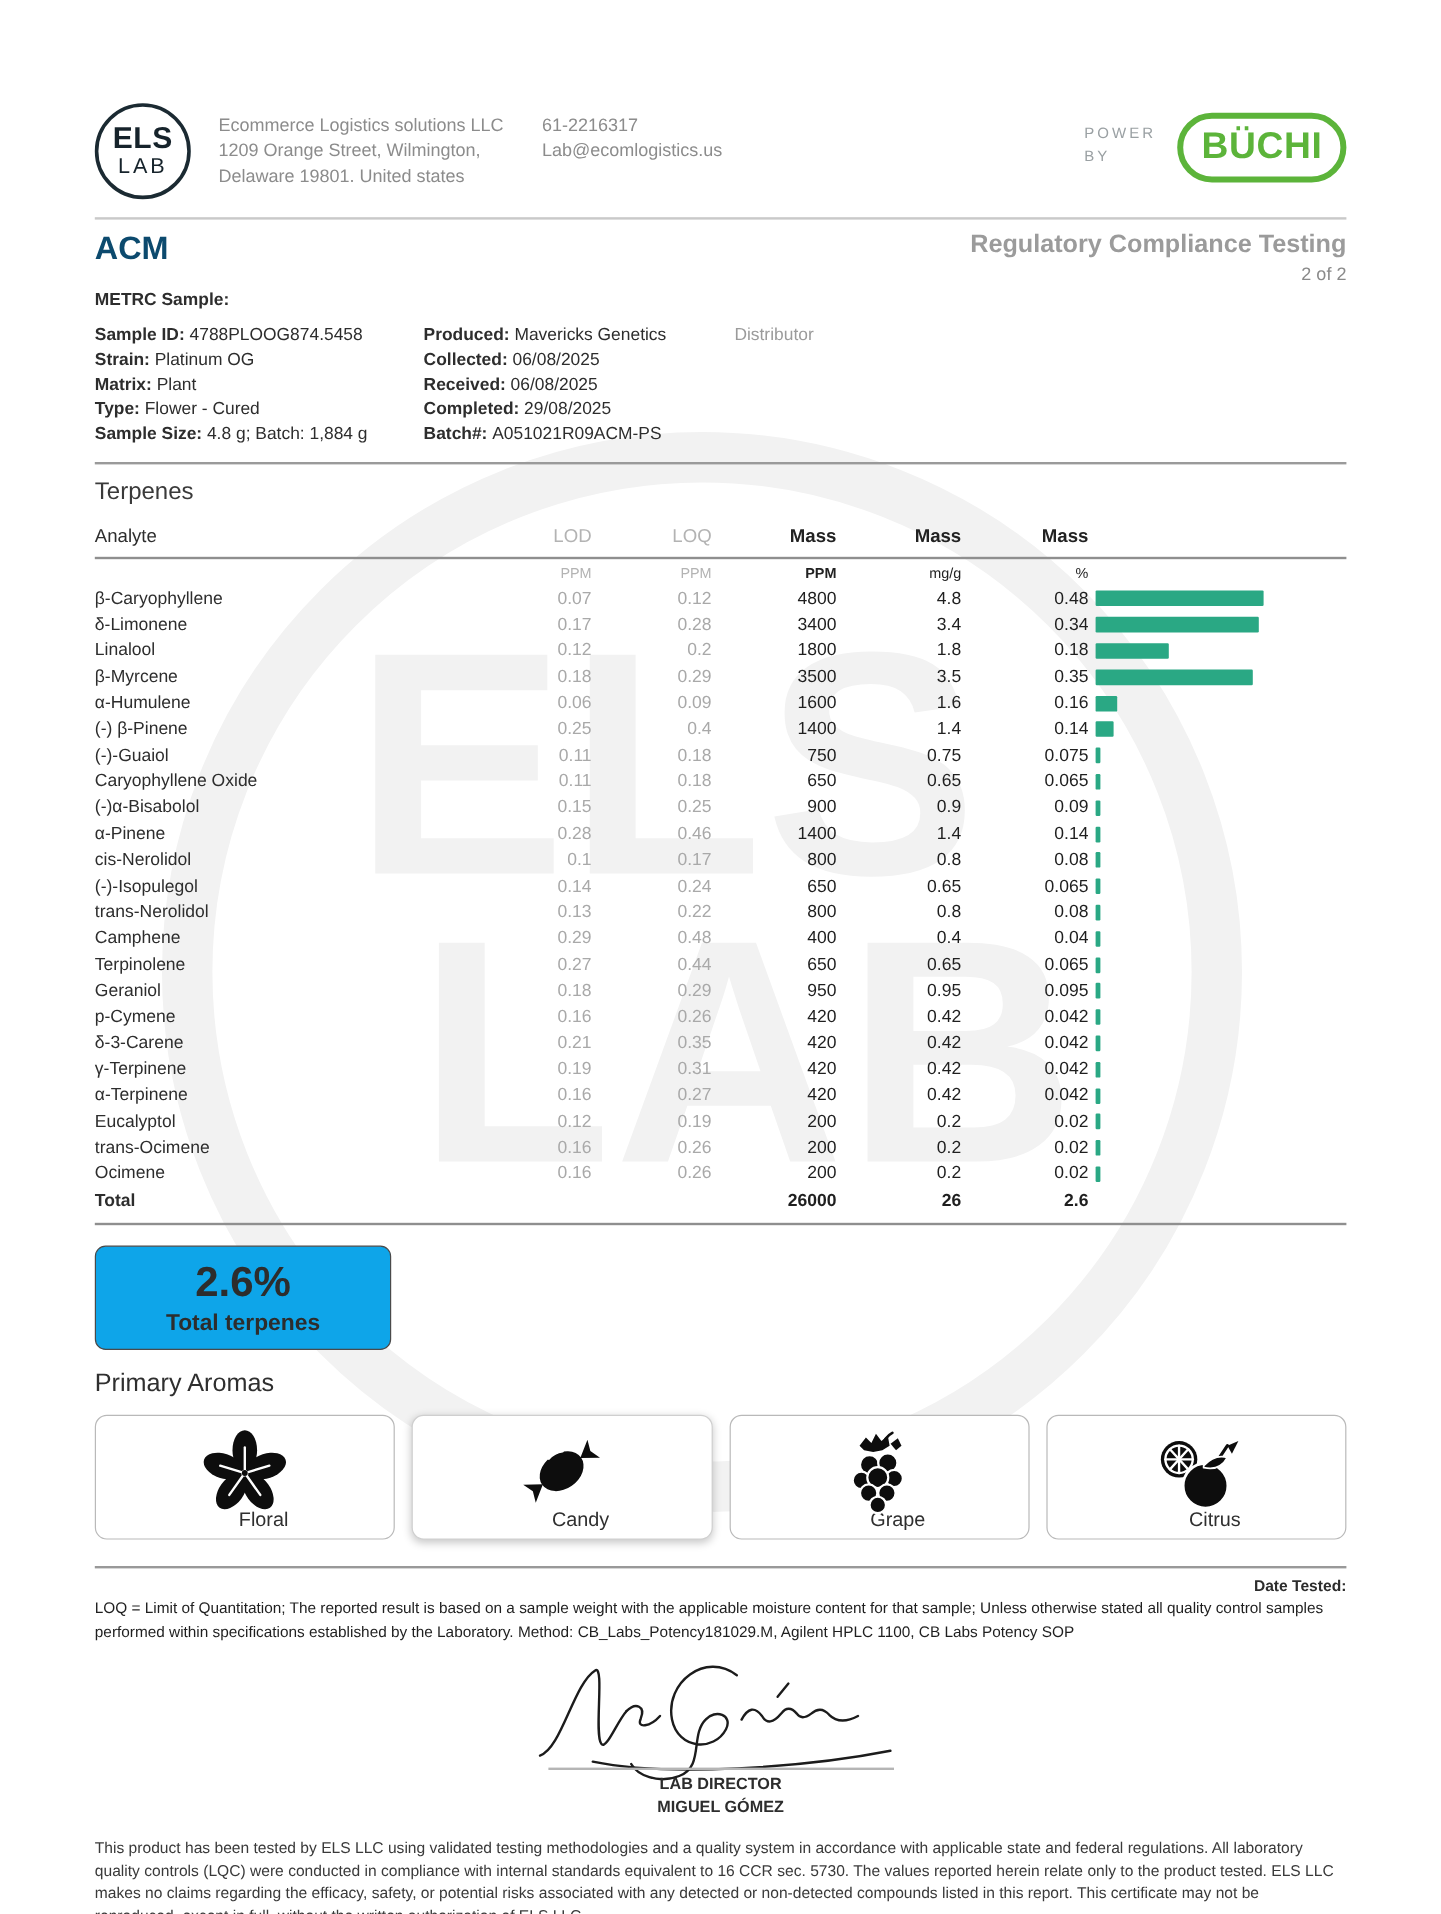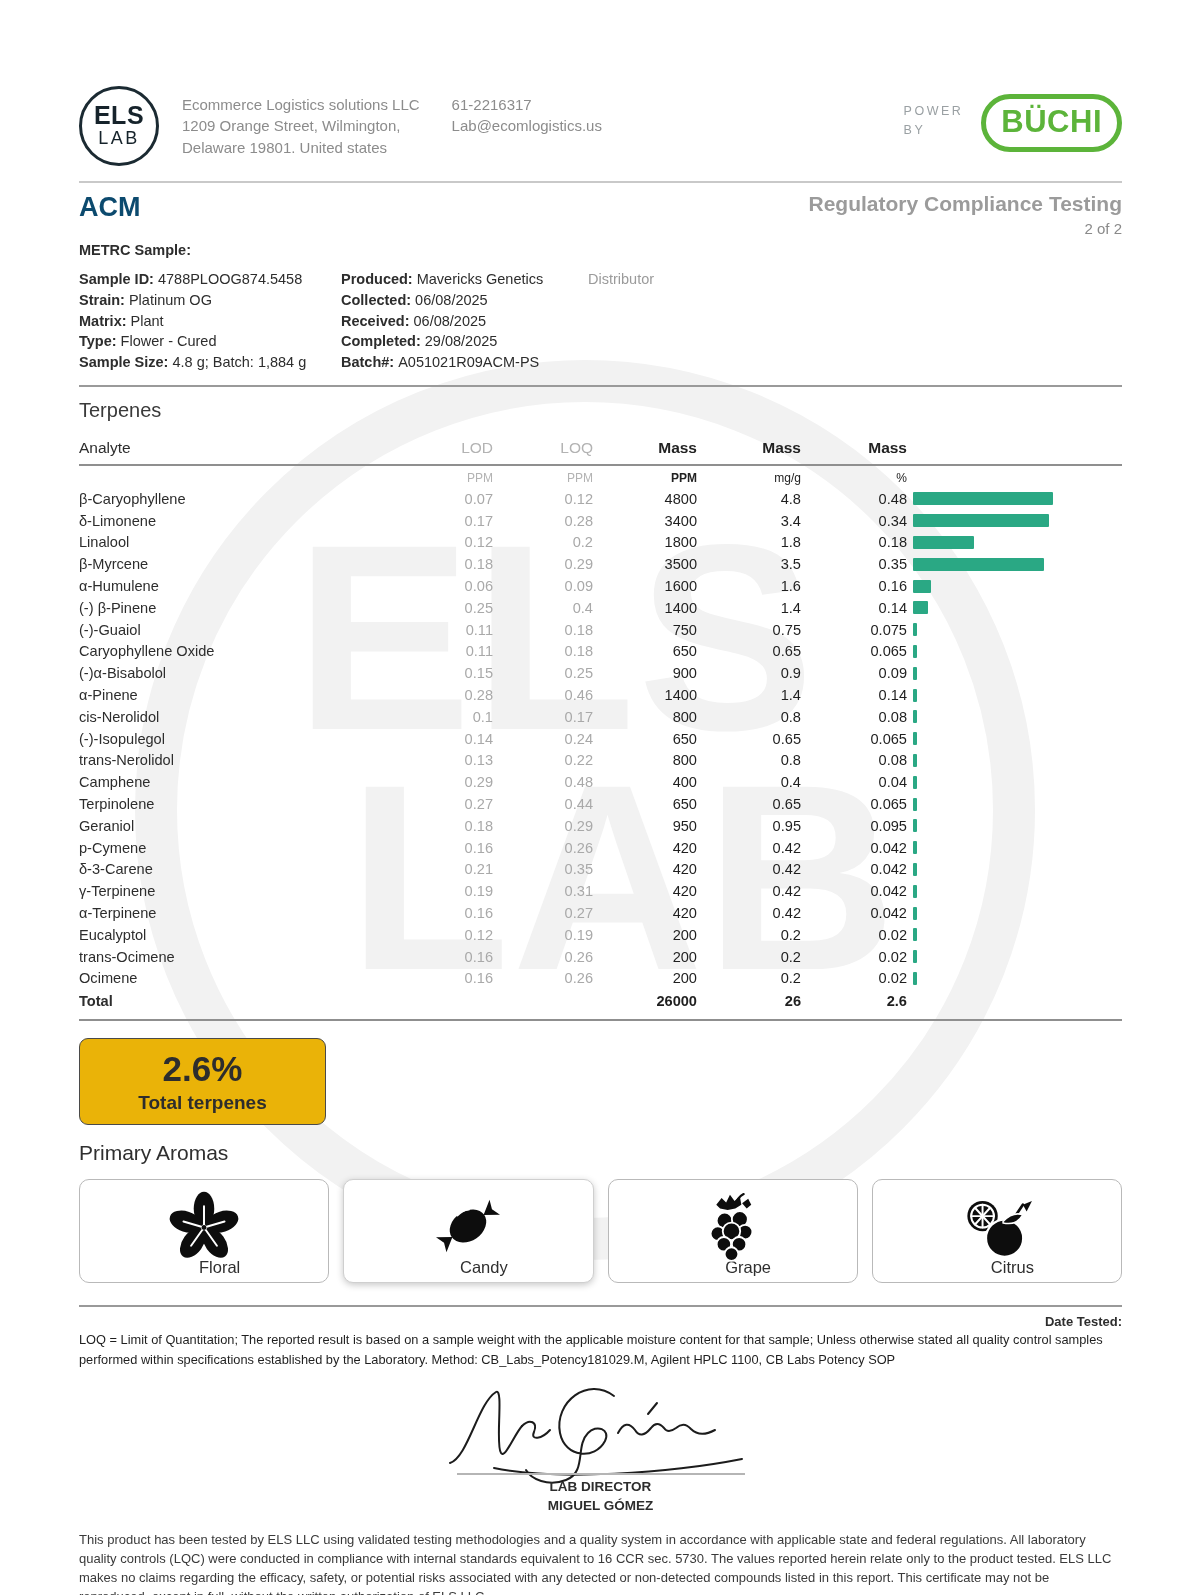--- a/index.html
+++ b/index.html
@@ -35,21 +35,21 @@
 
   .rule { border:0; border-top:2px solid #c9c9c9; margin-top:15px; }
   .rule-dark { border:0; border-top:2px solid #9a9a9a; }
 
   
   .title-row { display:flex; justify-content:space-between; margin-top:9px; }
   .client { font-size:27px; font-weight:600; color:#0c4a6e; }
   .rct { font-size:21px; color:#9b9b9b; text-align:right;font-weight:bold; }
   .page-ind { font-size:15px; color:#8a8a8a; text-align:right; margin-top:4px; }
   .metrc { font-size:14.5px; font-weight:700; margin-top:5px; }
-  .info-grid { display:grid; grid-template-columns:262px 247px 1fr; margin-top:11px; }
+  .info-grid { display:grid; grid-template-columns:262px 247px 1fr; margin-top:11px;gap:12px; }
   .info-col div { font-size:14.5px; line-height:20.8px; }
   .lbl { font-weight:700; margin-right:4px; }
   .distributor { color:#9b9b9b; font-size:14.5px; line-height:20.8px; }
 
   
   .section-h { font-size:20px; font-weight:500; color:#3a3a3a; margin-top:12px; }
   .tgrid { display:grid; grid-template-columns:340px 74px 100px 104px 104px 106px 1fr; align-items:center; }
   .thead { margin-top:14px; font-size:15.5px; height:24px; }
   .th-mass { font-weight:600; text-align:right; color:#222; }
   .th-gray { color:#b3b3b3; text-align:right; }
@@ -63,21 +63,21 @@
   .c-num { text-align:right; font-weight:500; color:#1f1f1f; }
   .c-gray { text-align:right; color:#a9a9a9; font-weight:400; }
   .c-bar { padding-left:6px; display:flex; align-items:center; height:100%; }
   .bar { display:block; height:13px; border-radius:1px; }
   .trow-total { height:24px; font-weight:700; font-size:14.6px; }
   .tbottom { border:0; border-top:2px solid #8f8f8f; margin-top:6px; }
 
   
   .total-box { width:247px; height:87px; border:1.5px solid #4a4a4a; border-radius:9px;
                margin-top:17px; display:flex; flex-direction:column; align-items:center;
-               justify-content:center; background:#eab308; }
+               justify-content:center; background:#0ea5e9; }
   .total-pct { font-size:35px; font-weight:700; color:#2d2d2d; line-height:1.1; }
   .total-lbl { font-size:19px; font-weight:700; color:#2d2d2d; margin-top:3px; }
 
   
   .aromas-h { font-size:21px; font-weight:500; color:#2f2f2f; margin-top:16px; }
   .cards { display:grid; grid-template-columns:repeat(4,1fr); gap:14px; margin-top:14px; }
   .card { height:104px; border:1px solid #b9b9b9; border-radius:10px; background:#fff;
           display:flex; flex-direction:column; align-items:center; justify-content:flex-end;
           padding-bottom:5px; position:relative; }
   .card-elev { box-shadow:0 2px 7px rgba(0,0,0,.22); border-color:#cfcfcf; }

